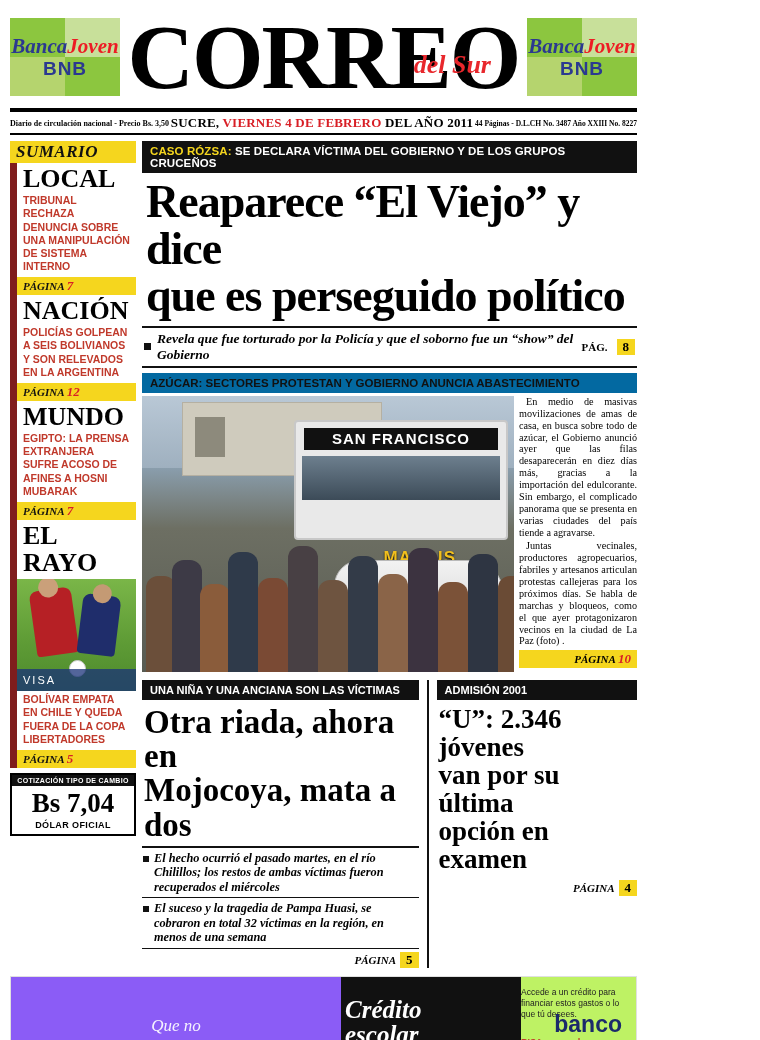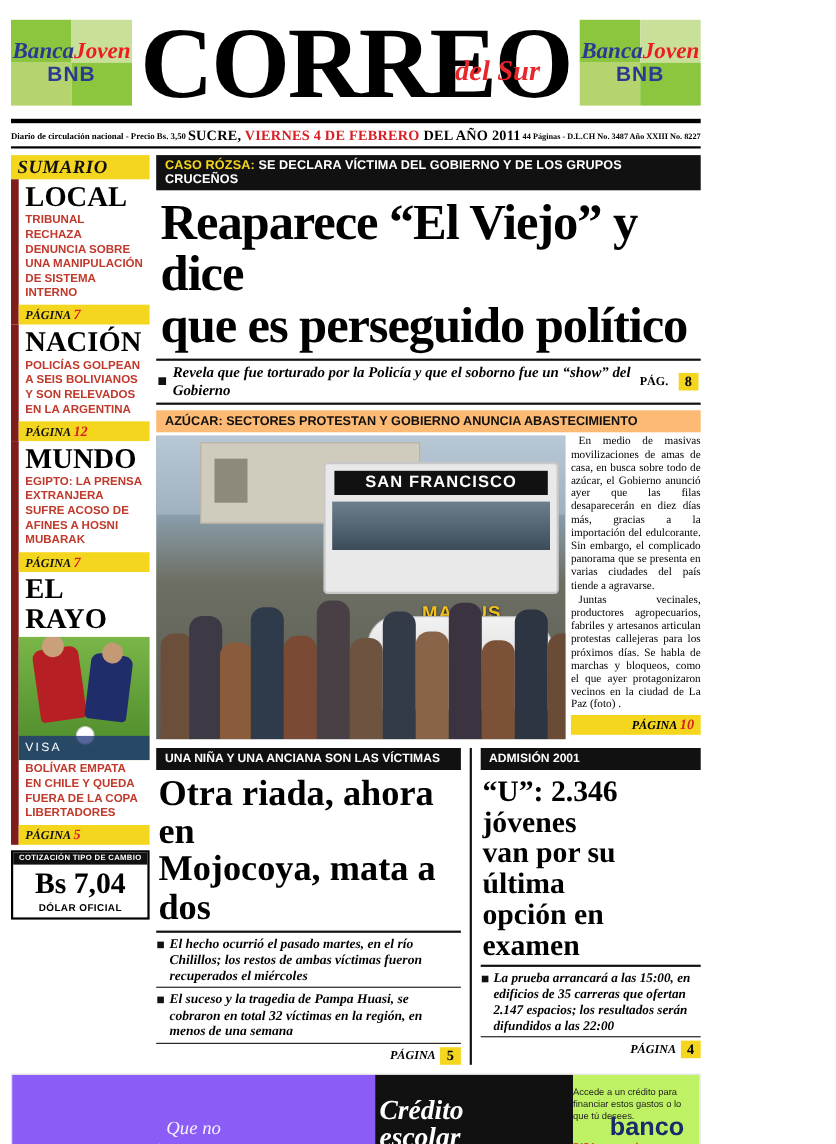--- a/index.html
+++ b/index.html
@@ -153,21 +153,21 @@
     font-weight: bold; font-size: 13.5px;
   }
   .lead-sub .pg { font-family: "Liberation Serif", serif; font-weight: bold; font-size: 11px; }
   .lead-sub .pgnum {
     background: #f5d61e; font-weight: bold; font-size: 13px; padding: 0 6px; margin-left: 3px;
   }
 
   
   .azucar { margin-top: 5px; }
   .azucar-bar {
-    background: #fdba74; color: #111;
+    background: #0369a1; color: #111;
     font-family: "Liberation Sans", sans-serif; font-weight: bold; font-size: 11.5px;
     padding: 4px 8px;
   }
   .azucar-body { display: flex; gap: 5px; margin-top: 3px; }
   .azucar-photo {
     flex: 1; height: 276px; position: relative; overflow: hidden;
     background: linear-gradient(#9fb4c6 0%, #8fa6ba 22%, #6d6f63 48%, #585b52 100%);
   }
   .azucar-photo .sky { position: absolute; left: 0; right: 0; top: 0; height: 72px; background: linear-gradient(#b9c8d6, #9fb0bf); }
   .azucar-photo .bldg {
@@ -490,26 +490,20 @@
           </div>
         </div>
 
         <div class="story-b">
           <div class="bar-dark">ADMISIÓN 2001</div>
           <div class="story-head">
             <div>“U”: 2.346 jóvenes</div>
             <div>van por su última</div>
             <div>opción en examen</div>
           </div>
-          <div class="bullets">
-            <div class="bullet">
-              <span class="sq"></span>
-              <span>La prueba arrancará a las 15:00, en edificios de 35 carreras que ofertan 2.147 espacios; los resultados serán difundidos a las 22:00</span>
-            </div>
-          </div>
           <div class="pg-line">
             <span>PÁGINA</span>
             <span class="num">4</span>
           </div>
         </div>
 
       </div>
     </div>
   </div>
 

